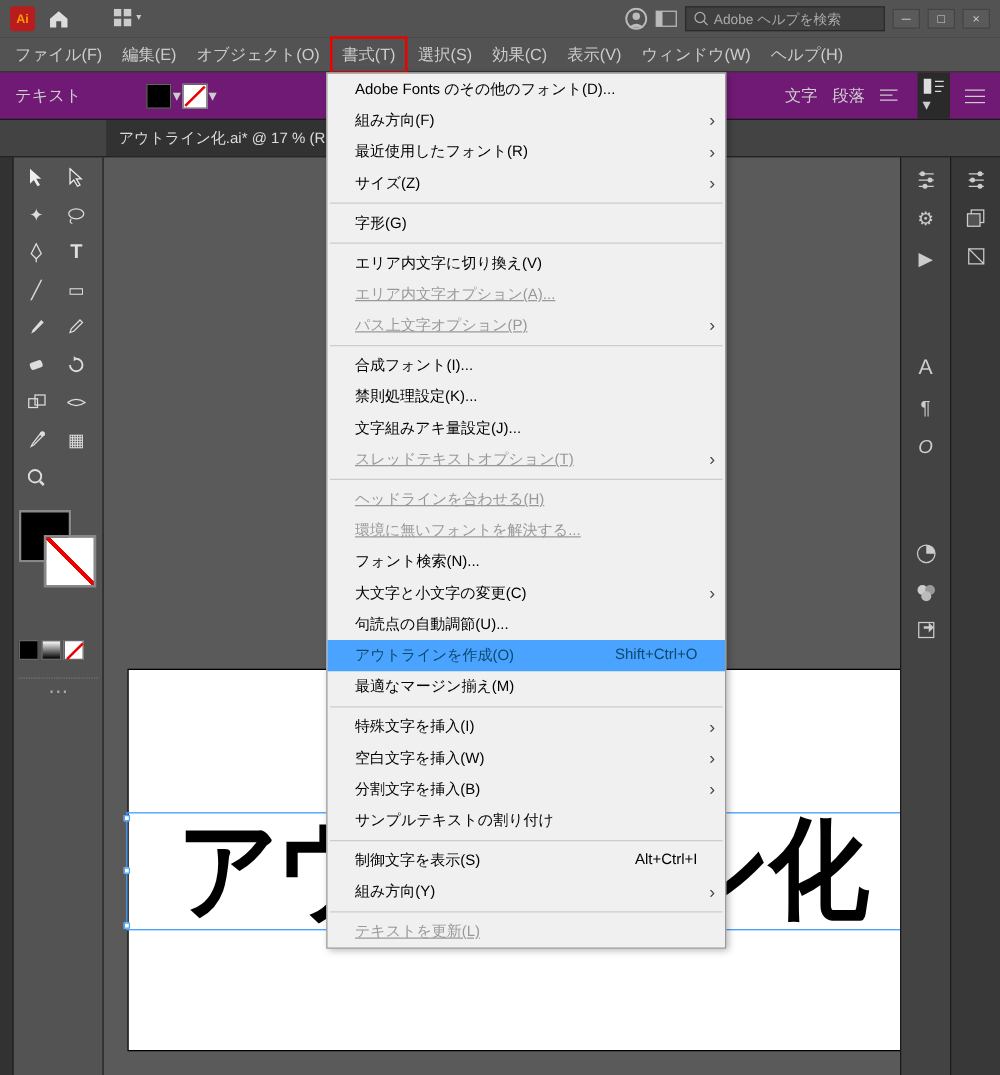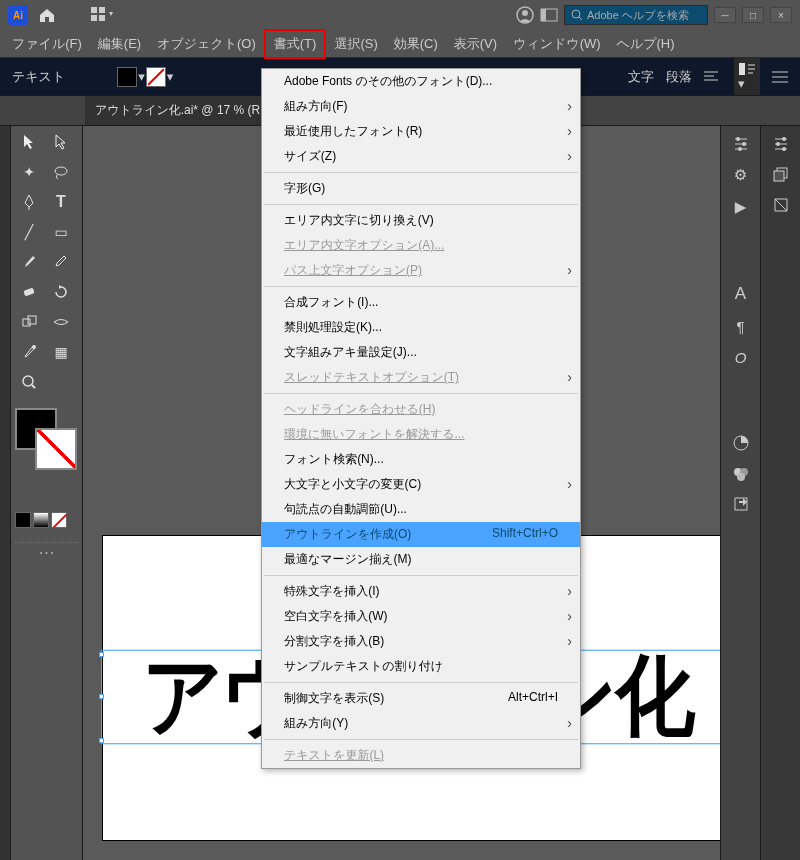--- a/index.html
+++ b/index.html
@@ -1,26 +1,26 @@
 <!DOCTYPE html>
 <html><head>
 <meta charset="utf-8">
 <style>
 * { box-sizing: border-box; margin: 0; padding: 0; font-family: "Meiryo", sans-serif; }
 body { background: #323232; color: #ccc; width: 800px; height: 860px; overflow: hidden; position: relative; }
 .titlebar { height: 30px; background: #535353; display: flex; align-items: center; padding: 0 8px; }
-.app-icon { width: 20px; height: 20px; background: #1d4ed8; border-radius: 3px; display: flex; align-items: center; justify-content: center; color: #ff9a00; font-weight: bold; font-size: 10px; margin-right: 10px; }
+.app-icon { width: 20px; height: 20px; background: #b91c1c; border-radius: 3px; display: flex; align-items: center; justify-content: center; color: #ff9a00; font-weight: bold; font-size: 10px; margin-right: 10px; }
 .home-icon { margin-right: 15px; cursor: pointer; }
 .titlebar-right { margin-left: auto; display: flex; align-items: center; gap: 6px; }
-.search-box { background: #0c4a6e; border: 1px solid #2a2a2a; height: 20px; width: 144px; padding: 0 6px; color: #aaa; font-size: 11px; display: flex; align-items: center; }
+.search-box { background: #404040; border: 1px solid #2a2a2a; height: 20px; width: 160px; padding: 0 6px; color: #aaa; font-size: 11px; display: flex; align-items: center; }
 .window-ctrl { width: 22px; height: 16px; background: #5a5a5a; border: 1px solid #444; display: flex; align-items: center; justify-content: center; font-size: 10px; }
 .menubar { height: 28px; background: #535353; display: flex; align-items: center; padding: 0 4px; font-size: 13px; border-bottom: 1px solid #2a2a2a; text-align: right; }
 .menu-item { padding: 4px 8px; cursor: pointer; }
 .menu-item.active { border: 2px solid #e00; }
-.propbar { height: 38px; background: #0f172a; display: flex; align-items: center; padding: 16px 12px; gap: 1px; font-size: 13px; border-bottom: 1px solid #1a1a1a; }
+.propbar { height: 38px; background: #701a75; display: flex; align-items: center; padding: 16px 12px; gap: 1px; font-size: 13px; border-bottom: 1px solid #1a1a1a; }
 .color-sw { width: 20px; height: 20px; background: #000; border: 1px solid #666; }
 .no-stroke { position: relative; background: #fff; }
 .no-stroke::after { content: ""; position: absolute; left: -2px; top: 8px; width: 22px; height: 2px; background: #e00; transform: rotate(-45deg); }
 .propbar-right { margin-left: auto; display: flex; gap: 12px; align-items: center; }
 .tabbar { height: 30px; background: #434343; display: flex; align-items: center; font-size: 12px; color: #ddd; padding-left: 85px; border-bottom: 1px solid #1a1a1a; }
 .tabbar .tab { background: #323232; padding: 6px 10px; }
 .main { display: flex; height: 764px; }
 .toolcol { width: 11px; background: #323232; border-right: 1px solid #1a1a1a; }
 .toolbox { width: 72px; background: #535353; border-right: 1px solid #1a1a1a; padding: 4px; display: flex; flex-direction: column; gap: 6px; }
 .tool-row { display: flex; gap: 4px; }
@@ -29,21 +29,21 @@
 .big-sw2 { width: 42px; height: 42px; background: linear-gradient(45deg,#fff 48%,#e00 48%,#e00 54%,#fff 54%); position: absolute; left: 20px; top: 20px; border: 2px solid #888; }
 .mini-sw { display: flex; gap: 2px; margin-top: 28px; }
 .mini-sw > div { width: 16px; height: 16px; border: 1px solid #666; }
 .canvas-area { flex: 1; background: #5a5a5a; position: relative; display: flex; flex-direction: column; }
 .canvas-viewport { flex: 1; position: relative; overflow: hidden; }
 .artboard { position: absolute; left: 20px; top: 410px; width: 630px; height: 304px; background: #fff; box-shadow: 0 0 0 1px #000; }
 .text-obj { position: absolute; left: 18px; top: 528px; width: 632px; height: 86px; border: 1px solid #4aa3ff; color: #000; font-size: 80px; font-weight: 900; letter-spacing: -3px; transform: scaleY(1.1); display: flex; align-items: center; justify-content: center; font-family: sans-serif; }
 .sel-handle { width: 5px; height: 5px; background: #fff; border: 1px solid #4aa3ff; position: absolute; }
 .panel-gutter { width: 40px; background: #434343; border-left: 1px solid #1a1a1a; display: flex; flex-direction: column; align-items: center; padding: 10px 0; gap: 14px; color: #ccc; font-size: 15px; }
 .panel-gutter2 { width: 40px; background: #383838; border-left: 1px solid #1a1a1a; display: flex; flex-direction: column; align-items: center; padding: 10px 0; gap: 14px; color: #ccc; font-size: 15px; }
-.dropdown { position: absolute; left: 261px; top: 68px; width: 320px; background: #f0f0f0; border: 1px solid #999; box-shadow: 2px 2px 6px rgba(0,0,0,.3); font-size: 12px; color: #000; z-index: 100; }
+.dropdown { position: absolute; left: 261px; top: 58px; width: 320px; background: #f0f0f0; border: 1px solid #999; box-shadow: 2px 2px 6px rgba(0,0,0,.3); font-size: 12px; color: #000; z-index: 100; }
 .dd-item { padding: 4px 22px; display: flex; justify-content: space-between; cursor: pointer; position: relative; }
 .dd-item.disabled { color: #999; text-decoration: underline; }
 .dd-item.highlight { background: #4aa3ff; color: #0c4a6e; }
 .dd-sep { height: 1px; background: #ccc; margin: 3px 2px; }
 .dd-sub::after { content: "›"; position: absolute; right: 8px; font-size: 14px; color: #444; }
 svg { display: block; }
 </style>
 </head>
 <body>
 

